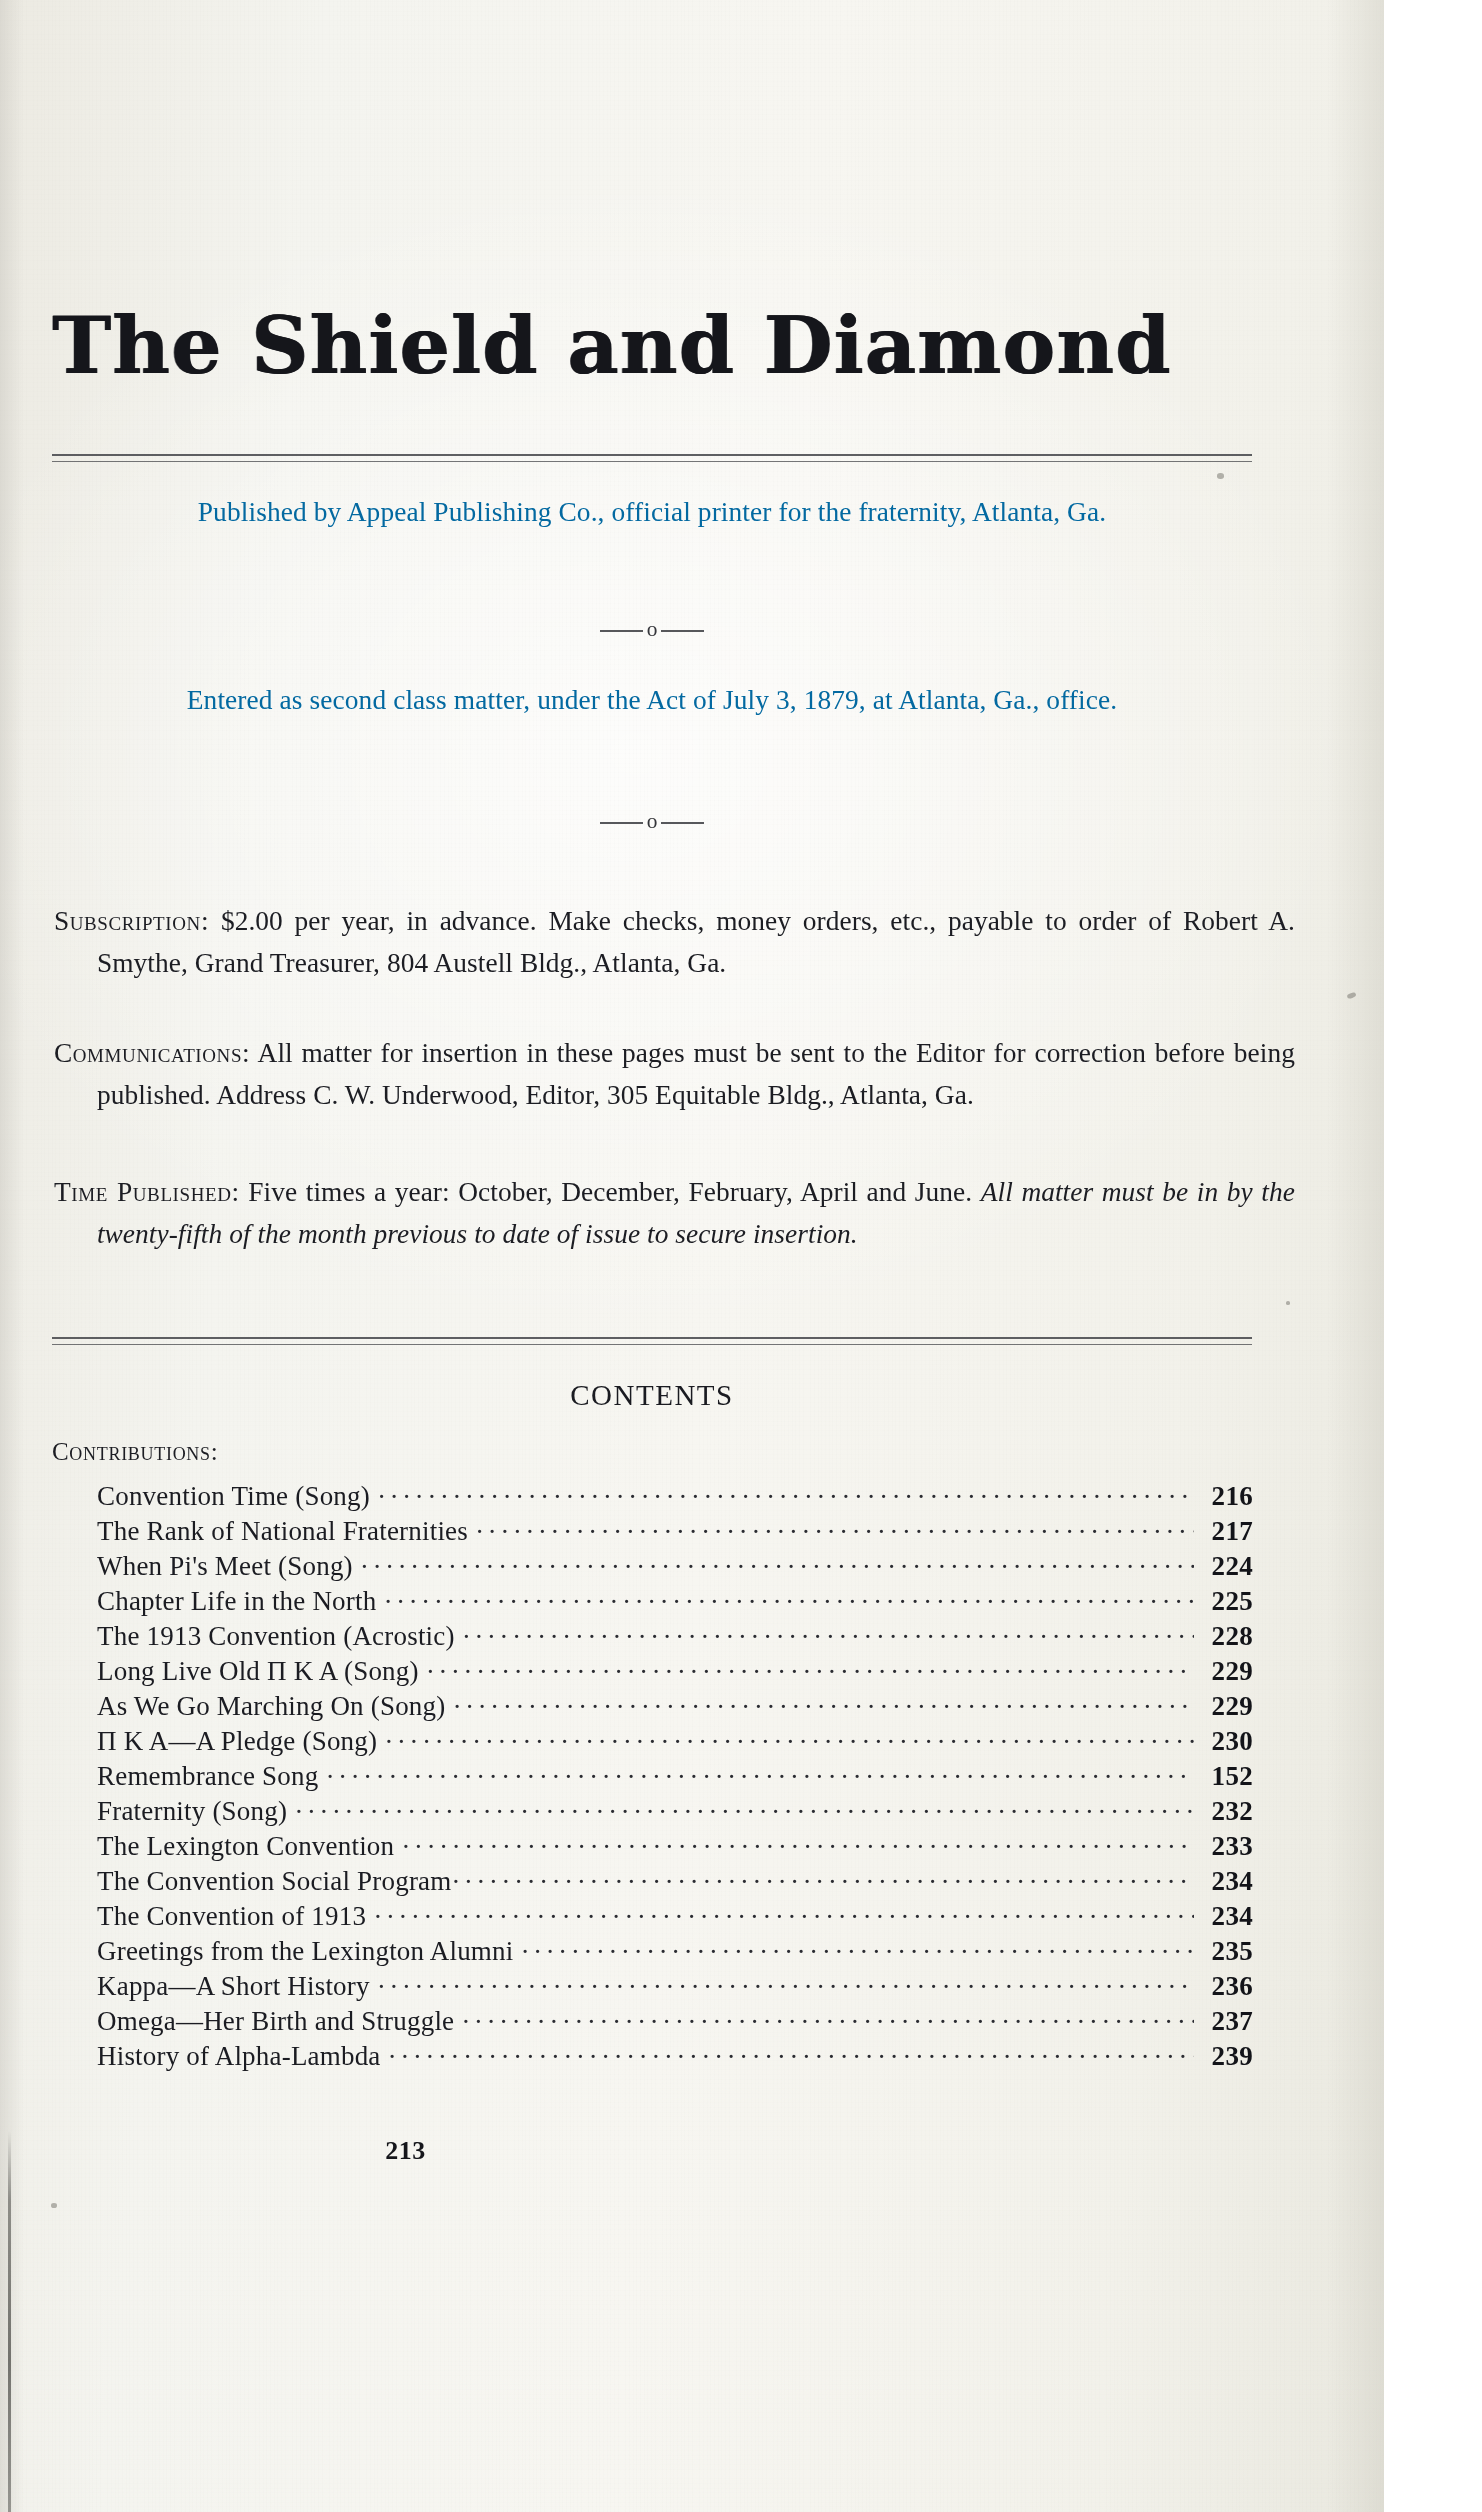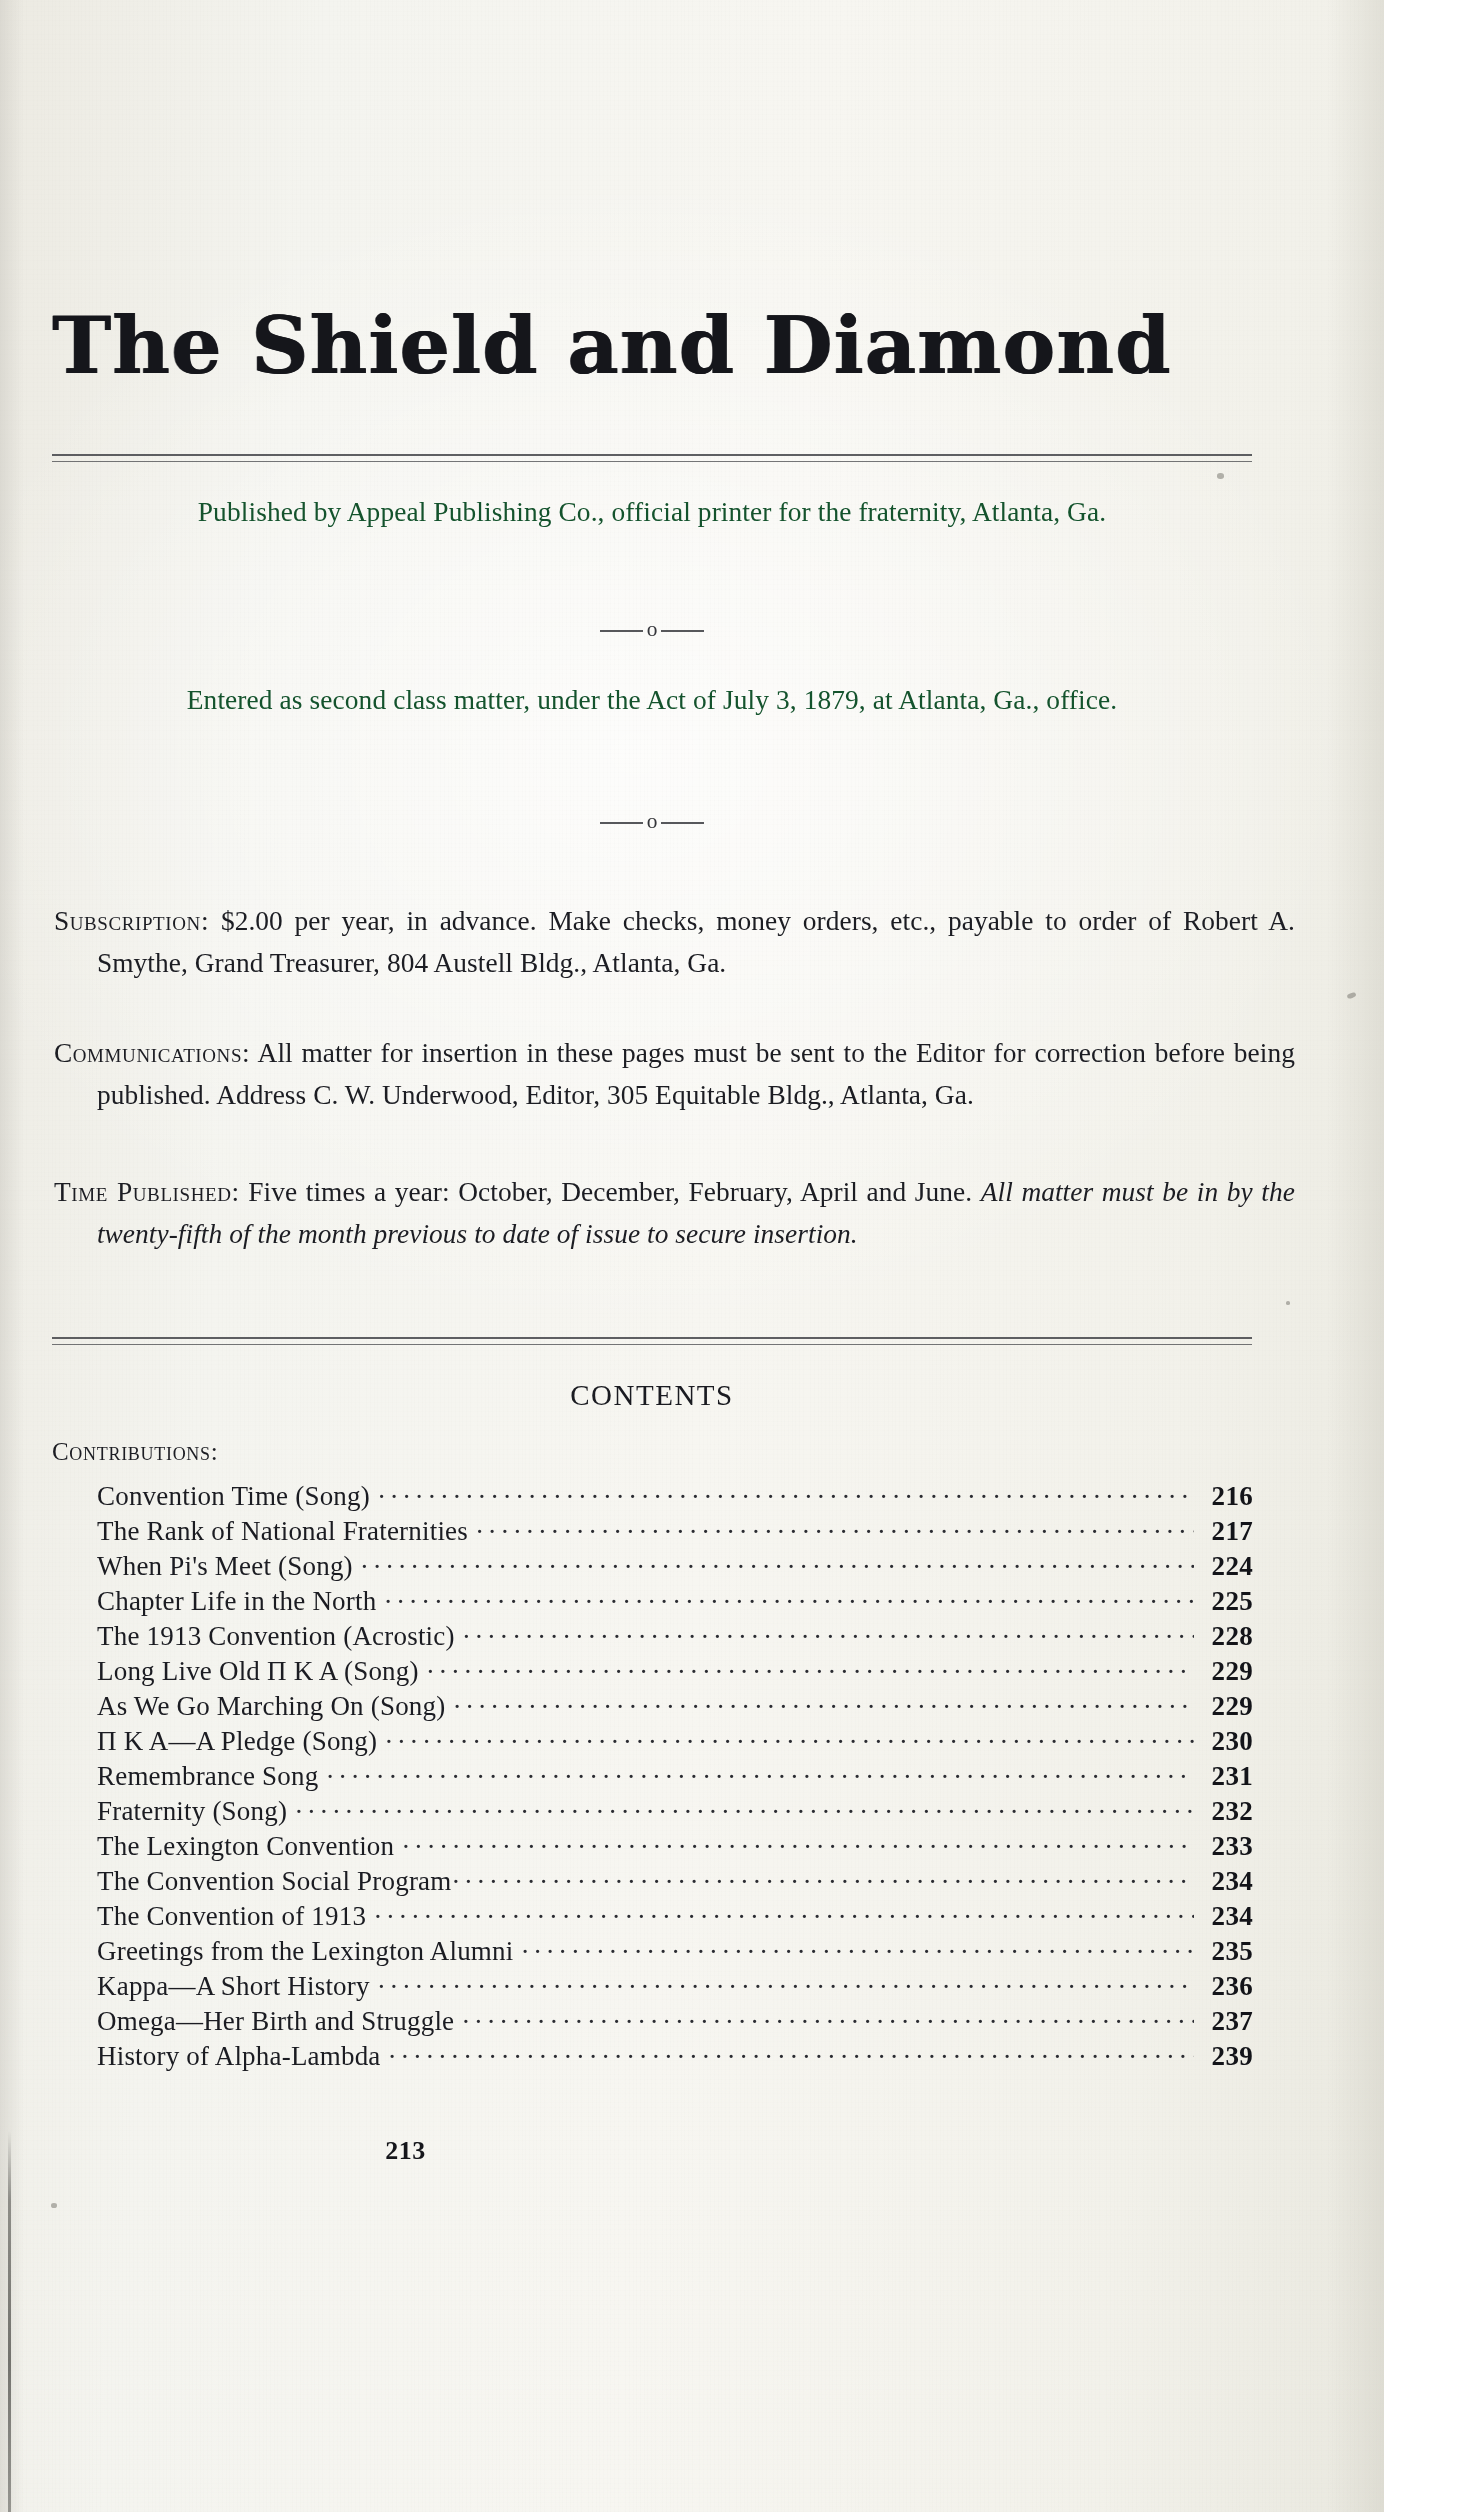--- a/index.html
+++ b/index.html
@@ -131,21 +131,21 @@
 
   
   .info-block {
     position: absolute;
     left: 0;
     width: 1200px;
     text-align: center;
     font-size: 27.4px;
     line-height: 42px;
     letter-spacing: 0.1px;
-    color: #14532d;
+    color: #0369a1;
   }
   .info-pub    { top: 491px; }
   .info-second { top: 679px; }
 
   
   .ornament {
     position: absolute;
     left: 0;
     width: 1200px;
     text-align: center;
@@ -390,21 +390,21 @@
           <span class="toc-page">229</span>
         </li>
         <li class="toc-row">
           <span class="toc-title">Π Κ Α—A Pledge (Song)</span>
           <span class="toc-dots"></span>
           <span class="toc-page">230</span>
         </li>
         <li class="toc-row">
           <span class="toc-title">Remembrance  Song</span>
           <span class="toc-dots"></span>
-          <span class="toc-page">231</span>
+          <span class="toc-page">152</span>
         </li>
         <li class="toc-row">
           <span class="toc-title">Fraternity  (Song)</span>
           <span class="toc-dots"></span>
           <span class="toc-page">232</span>
         </li>
         <li class="toc-row">
           <span class="toc-title">The Lexington Convention</span>
           <span class="toc-dots"></span>
           <span class="toc-page">233</span>

